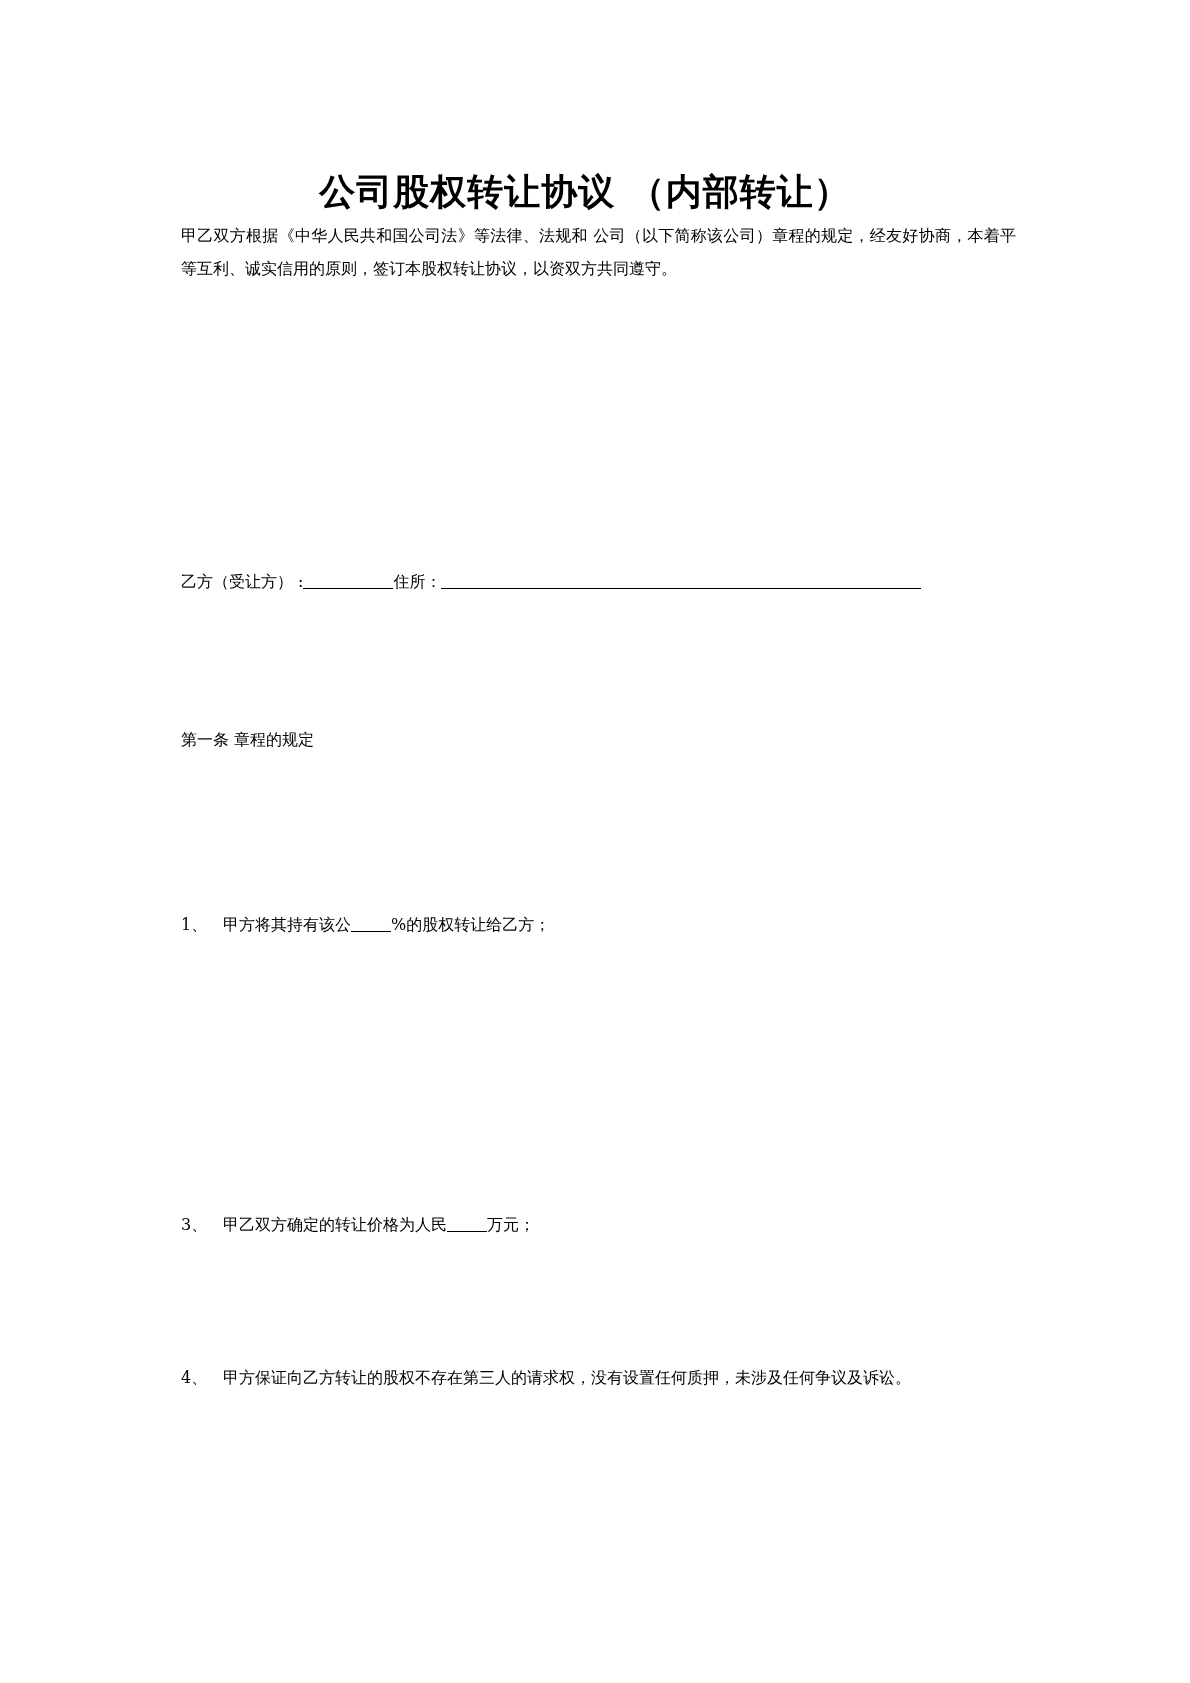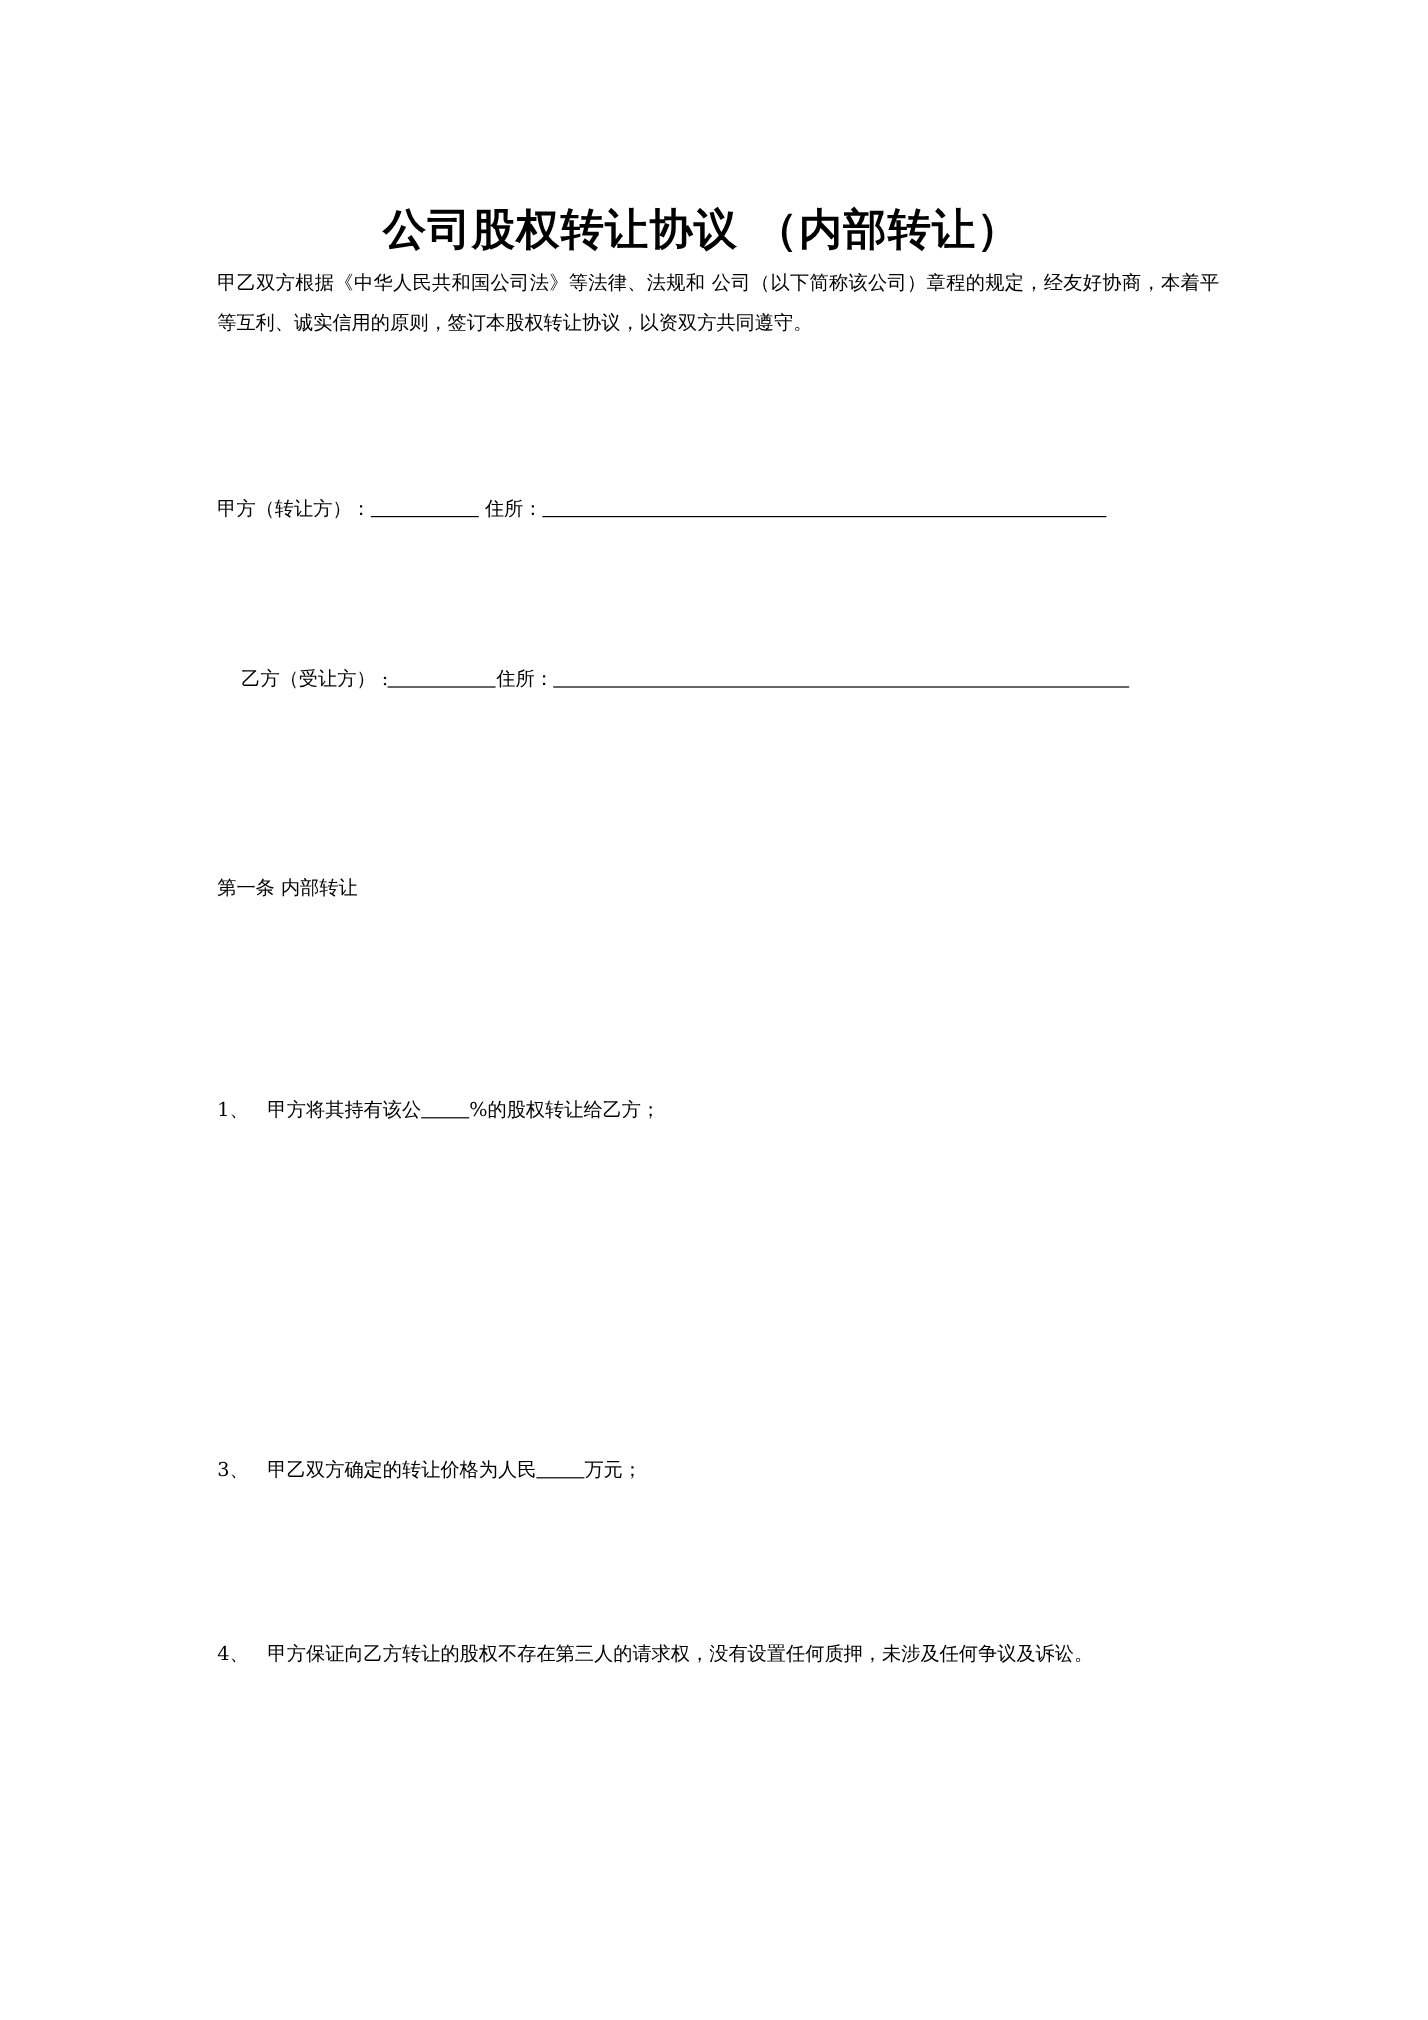--- a/index.html
+++ b/index.html
@@ -39,21 +39,21 @@
       position: absolute;
       left: 181px;
       width: 835px;
       font-size: 16px;
       line-height: 33px;
       margin: 0;
     }
     .intro { top: 219px; text-align: justify; }
     .party { white-space: nowrap; }
     .party-a { top: 407px; }
-    .party-b { top: 549px; margin-left: 20px; }
+    .party-b { top: 565px; }
     .blank {
       display: inline-block;
       border-bottom: 1px solid #000;
       height: 18px;
       vertical-align: -2px;
     }
     .blank-name { width: 90px; }
     .blank-addr-a { width: 470px; }
     .blank-addr-b { width: 480px; }
     .blank-small { width: 40px; }
@@ -66,25 +66,24 @@
   </style>
 </head>
 <body>
 
 <div class="page">
 
   <h1 class="title">公司股权转让协议  （内部转让）</h1>
 
   <p class="block intro">甲乙双方根据《中华人民共和国公司法》等法律、法规和  公司（以下简称该公司）章程的规定，经友好协商，本着平等互利、诚实信用的原则，签订本股权转让协议，以资双方共同遵守。</p>
 
-  <p class="block party party-a"><span>甲方（转让方）：</span><span class="blank blank-name"></span><span> 住所：</span><span class="blank blank-addr-a"></span></p>
 
   <p class="block party party-b"><span>乙方（受让方）  :</span><span class="blank blank-name"></span><span>住所：</span><span class="blank blank-addr-b"></span></p>
 
-  <p class="block article">第一条  内部转让</p>
+  <p class="block article">第一条  章程的规定</p>
 
   <p class="block item1"><span class="num">1、</span><span>甲方将其持有该公</span><span class="blank blank-small"></span><span>%的股权转让给乙方；</span></p>
 
 
   <p class="block item3"><span class="num">3、</span><span>甲乙双方确定的转让价格为人民</span><span class="blank blank-small"></span><span>万元；</span></p>
 
   <p class="block item4"><span class="num">4、</span><span>甲方保证向乙方转让的股权不存在第三人的请求权，没有设置任何质押，未涉及任何争议及诉讼。</span></p>
 
 </div>
 

